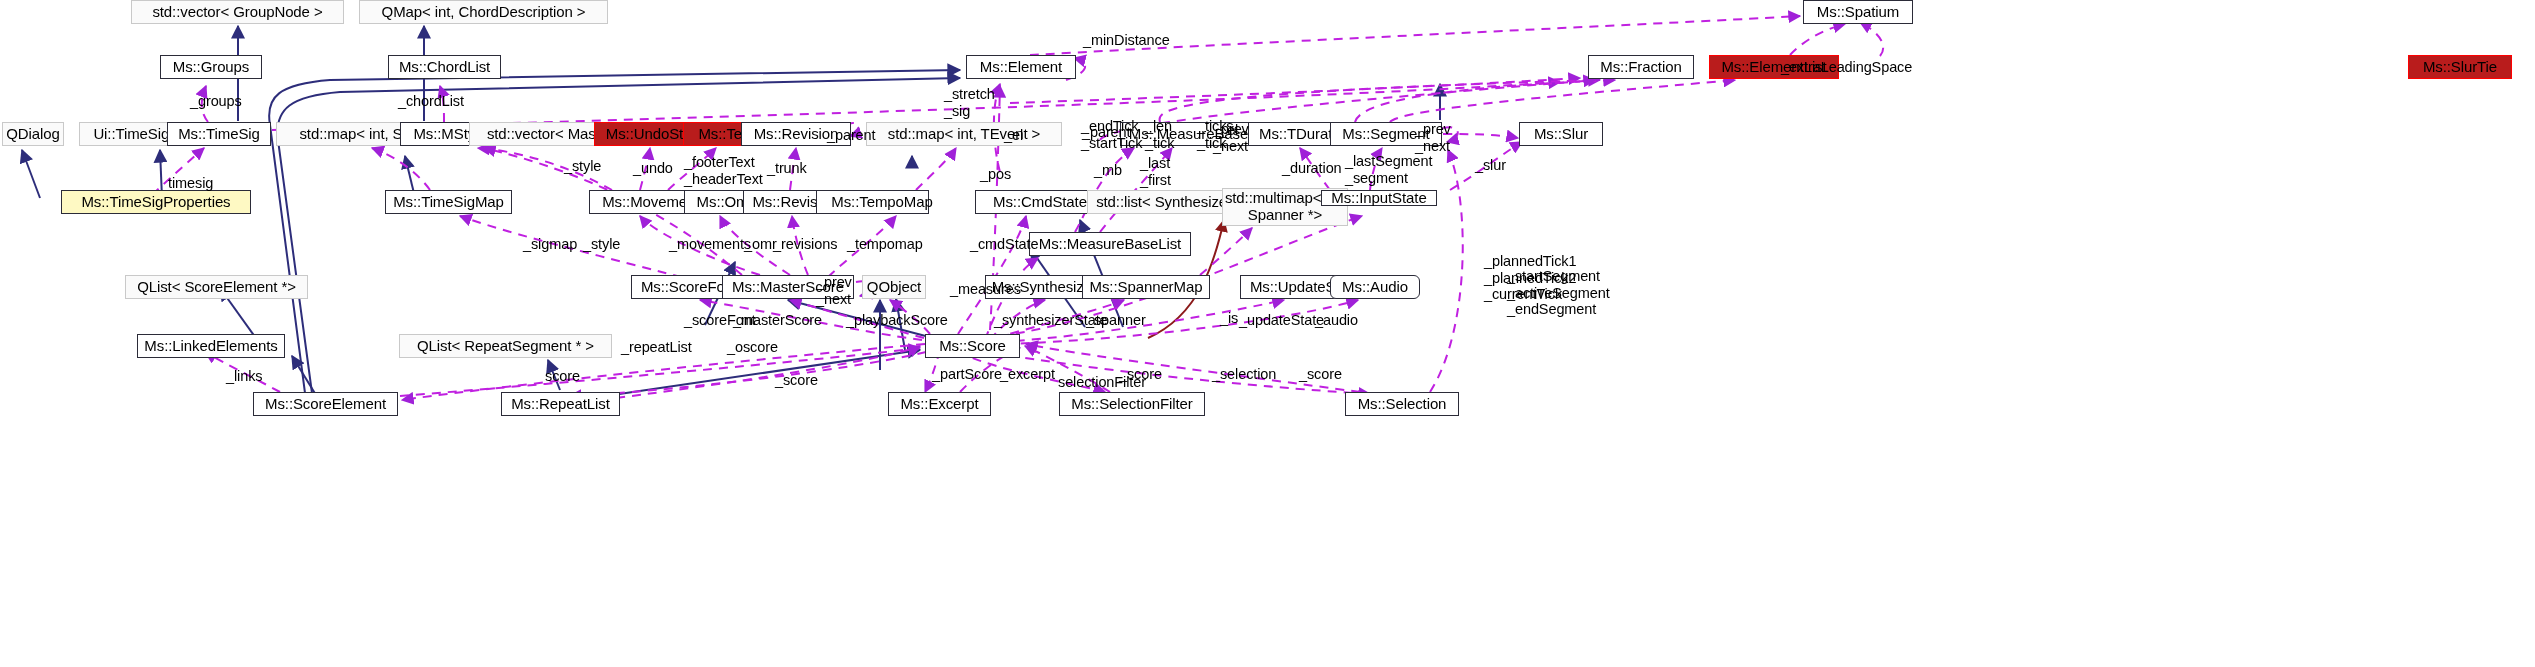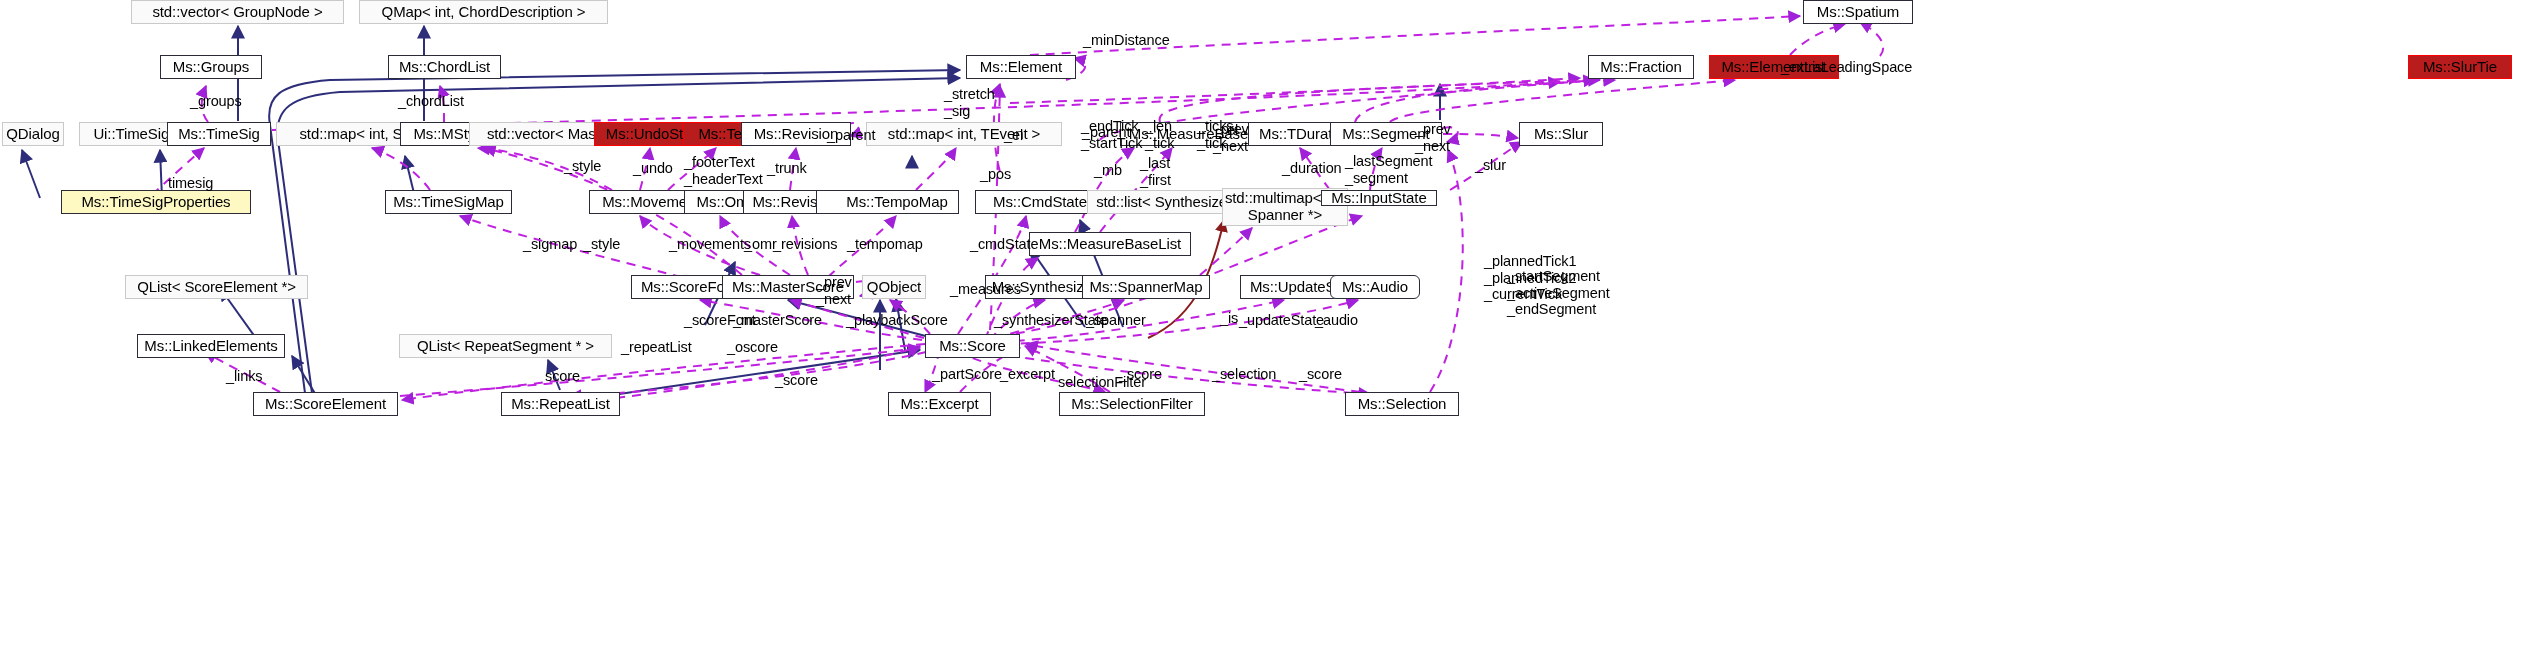--- a/index.html
+++ b/index.html
@@ -235,21 +235,21 @@
   <div class="node cls" style="left:1120px;top:122px;width:137px;height:24px;"><span>Ms::MeasureBase</span></div>
   <div class="node cls" style="left:1248px;top:122px;width:115px;height:24px;"><span>Ms::TDuration</span></div>
   <div class="node cls" style="left:1330px;top:122px;width:112px;height:24px;"><span>Ms::Segment</span></div>
   <div class="node cls" style="left:1519px;top:122px;width:84px;height:24px;"><span>Ms::Slur</span></div>
 
   <div class="node focus" style="left:61px;top:190px;width:190px;height:24px;"><span>Ms::TimeSigProperties</span></div>
   <div class="node cls" style="left:385px;top:190px;width:127px;height:24px;"><span>Ms::TimeSigMap</span></div>
   <div class="node cls" style="left:589px;top:190px;width:131px;height:24px;"><span>Ms::Movements</span></div>
   <div class="node cls" style="left:684px;top:190px;width:82px;height:24px;"><span>Ms::Omr</span></div>
   <div class="node cls" style="left:743px;top:190px;width:111px;height:24px;"><span>Ms::Revisions</span></div>
-  <div class="node cls" style="left:816px;top:190px;width:143px;height:24px;padding-left:19px;"><span>Ms::TempoMap</span></div>
+  <div class="node cls" style="left:816px;top:190px;width:113px;height:24px;padding-left:19px;"><span>Ms::TempoMap</span></div>
   <div class="node cls" style="left:975px;top:190px;width:113px;height:24px;padding-left:17px;"><span>Ms::CmdState</span></div>
   <div class="node ext" style="left:1087px;top:190px;width:208px;height:24px;"><span>std::list&lt; SynthesizerGroup &gt;</span></div>
   <div class="node ext" style="left:1222px;top:188px;width:126px;height:38px;"><span>std::multimap&lt; int,
 Spanner *&gt;</span></div>
   <div class="node cls" style="left:1321px;top:190px;width:116px;height:16px;"><span>Ms::InputState</span></div>
   <div class="node cls" style="left:1029px;top:232px;width:162px;height:24px;"><span>Ms::MeasureBaseList</span></div>
 
   <div class="node ext" style="left:125px;top:275px;width:183px;height:24px;"><span>QList&lt; ScoreElement *&gt;</span></div>
   <div class="node cls" style="left:631px;top:275px;width:116px;height:24px;"><span>Ms::ScoreFont</span></div>
   <div class="node cls" style="left:722px;top:275px;width:132px;height:24px;"><span>Ms::MasterScore</span></div>

